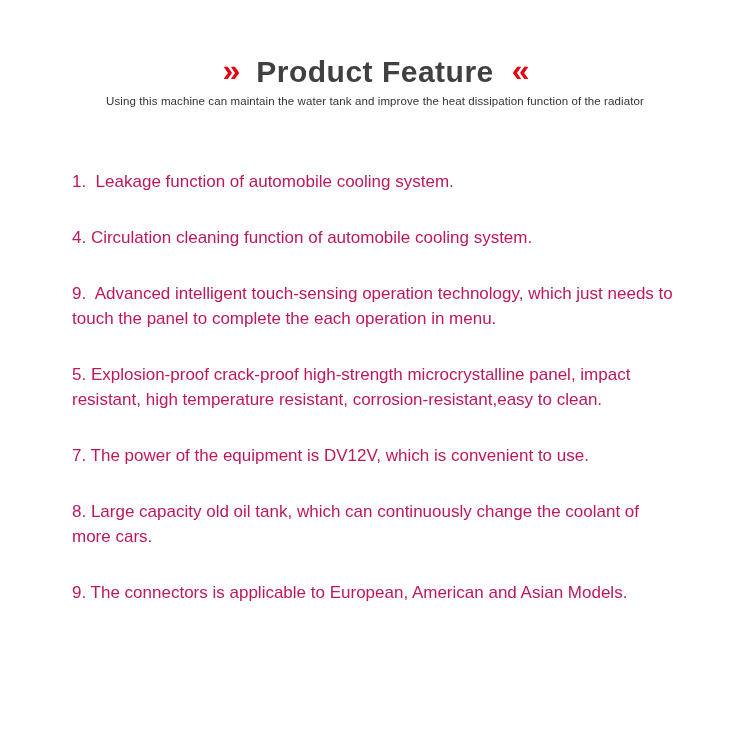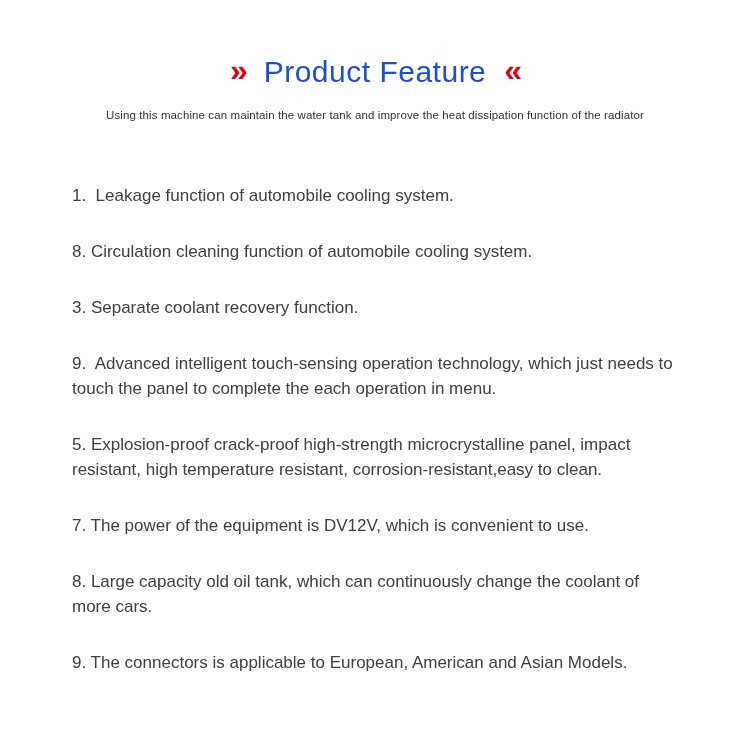--- a/index.html
+++ b/index.html
@@ -30,38 +30,38 @@
   .chevron {
     color: #e60012;
     font-size: 32px;
     font-weight: bold;
     line-height: 1;
     letter-spacing: -2px;
     transform: translateY(-2px);
   }
   .page-title {
     font-size: 30px;
-    font-weight: normal;
-    color: #1d4ed8;
+    font-weight: bold;
+    color: #404040;
     letter-spacing: 0.5px;
     margin: 0;
   }
   .subtitle {
-    margin-top: 20px;
+    margin-top: 6px;
     font-size: 11.5px;
     color: #333333;
     letter-spacing: 0.1px;
   }
   .feature-list {
     margin: 62px 70px 0 72px;
   }
   .feature-item {
     font-size: 17px;
     line-height: 25px;
-    color: #404040;
+    color: #be185d;
     margin: 0 0 31px 0;
     white-space: pre-wrap;
     text-align: left;
   }
 </style>
 </head>
 <body>
 
 <div class="page">
 
@@ -69,22 +69,21 @@
     <div class="title-row">
       <span class="chevron">»</span>
       <h1 class="page-title">Product Feature</h1>
       <span class="chevron">«</span>
     </div>
     <div class="subtitle">Using this machine can maintain the water tank and improve the heat dissipation function of the radiator</div>
   </div>
 
   <div class="feature-list">
     <p class="feature-item">1.  Leakage function of automobile cooling system.</p>
-    <p class="feature-item">8. Circulation cleaning function of automobile cooling system.</p>
-    <p class="feature-item">3. Separate coolant recovery function.</p>
+    <p class="feature-item">4. Circulation cleaning function of automobile cooling system.</p>
     <p class="feature-item">9.  Advanced intelligent touch-sensing operation technology, which just needs to touch the panel to complete the each operation in menu.</p>
     <p class="feature-item">5. Explosion-proof crack-proof high-strength microcrystalline panel, impact resistant, high temperature resistant, corrosion-resistant,easy to clean.</p>
     <p class="feature-item">7. The power of the equipment is DV12V, which is convenient to use.</p>
     <p class="feature-item">8. Large capacity old oil tank, which can continuously change the coolant of more cars.</p>
     <p class="feature-item">9. The connectors is applicable to European, American and Asian Models.</p>
   </div>
 
 </div>
 
 </body></html>

